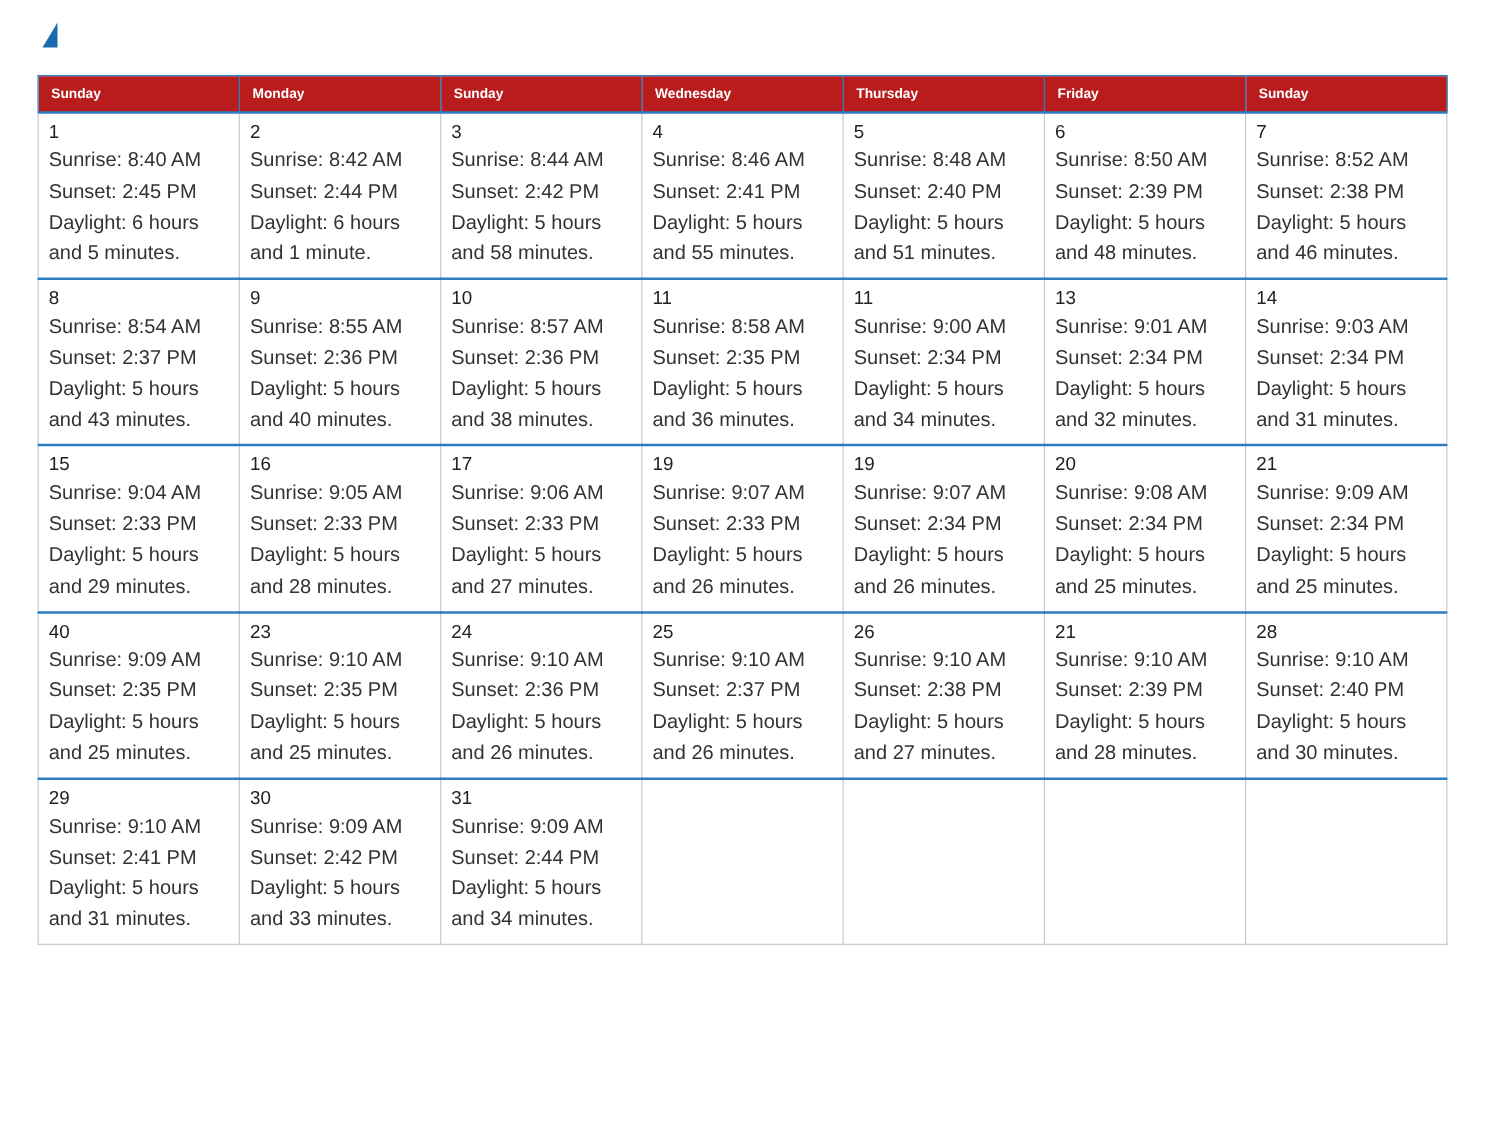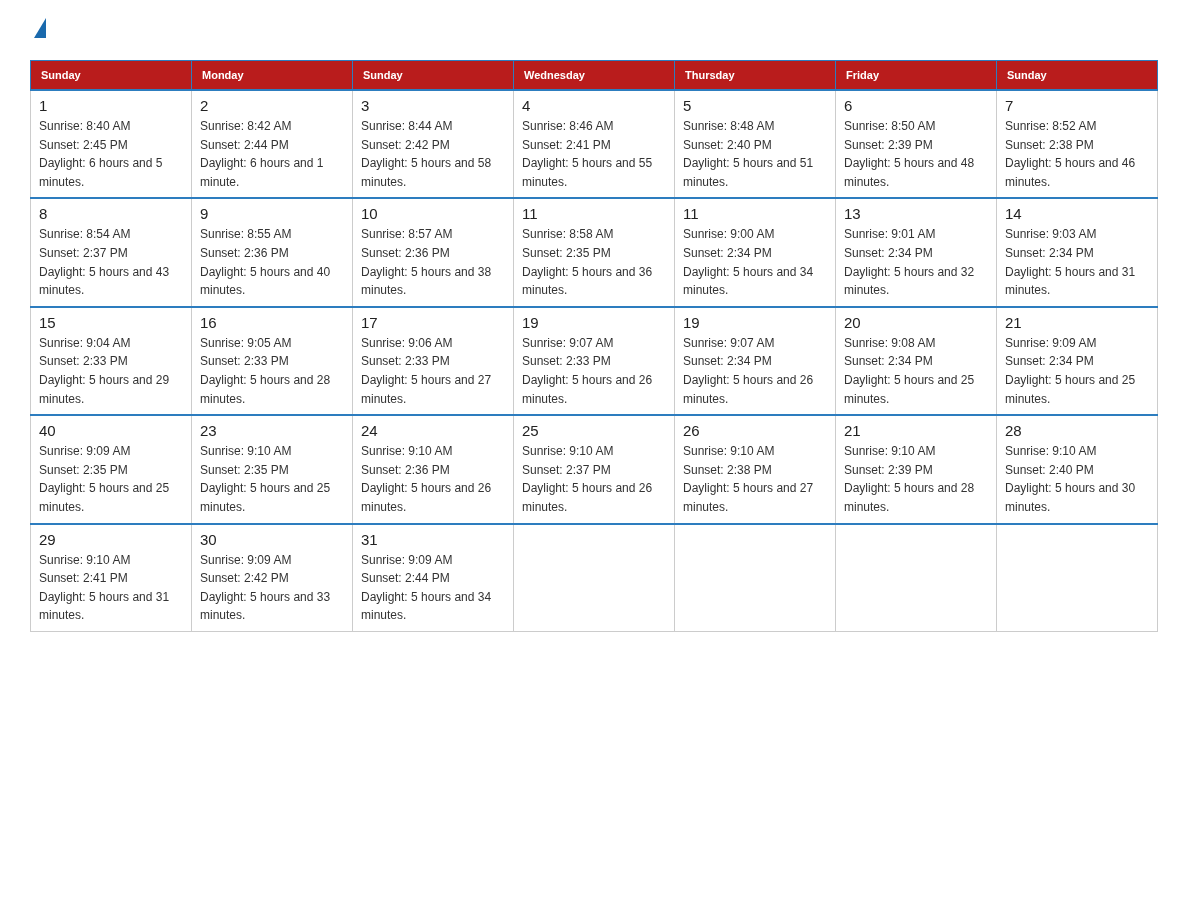--- a/index.html
+++ b/index.html
@@ -83,21 +83,21 @@
       border-top: 2px solid #2d7dbf;
     }
     .day-number {
       font-size: 15px;
       font-weight: normal;
       color: #222;
       display: block;
       margin-bottom: 3px;
     }
     .day-info {
-      font-size: 12px;
+      font-size: 16px;
       color: #333;
       line-height: 1.55;
     }
     .empty-cell {
       background: #fff;
     }
   </style>
 </head>
 <body>
 

